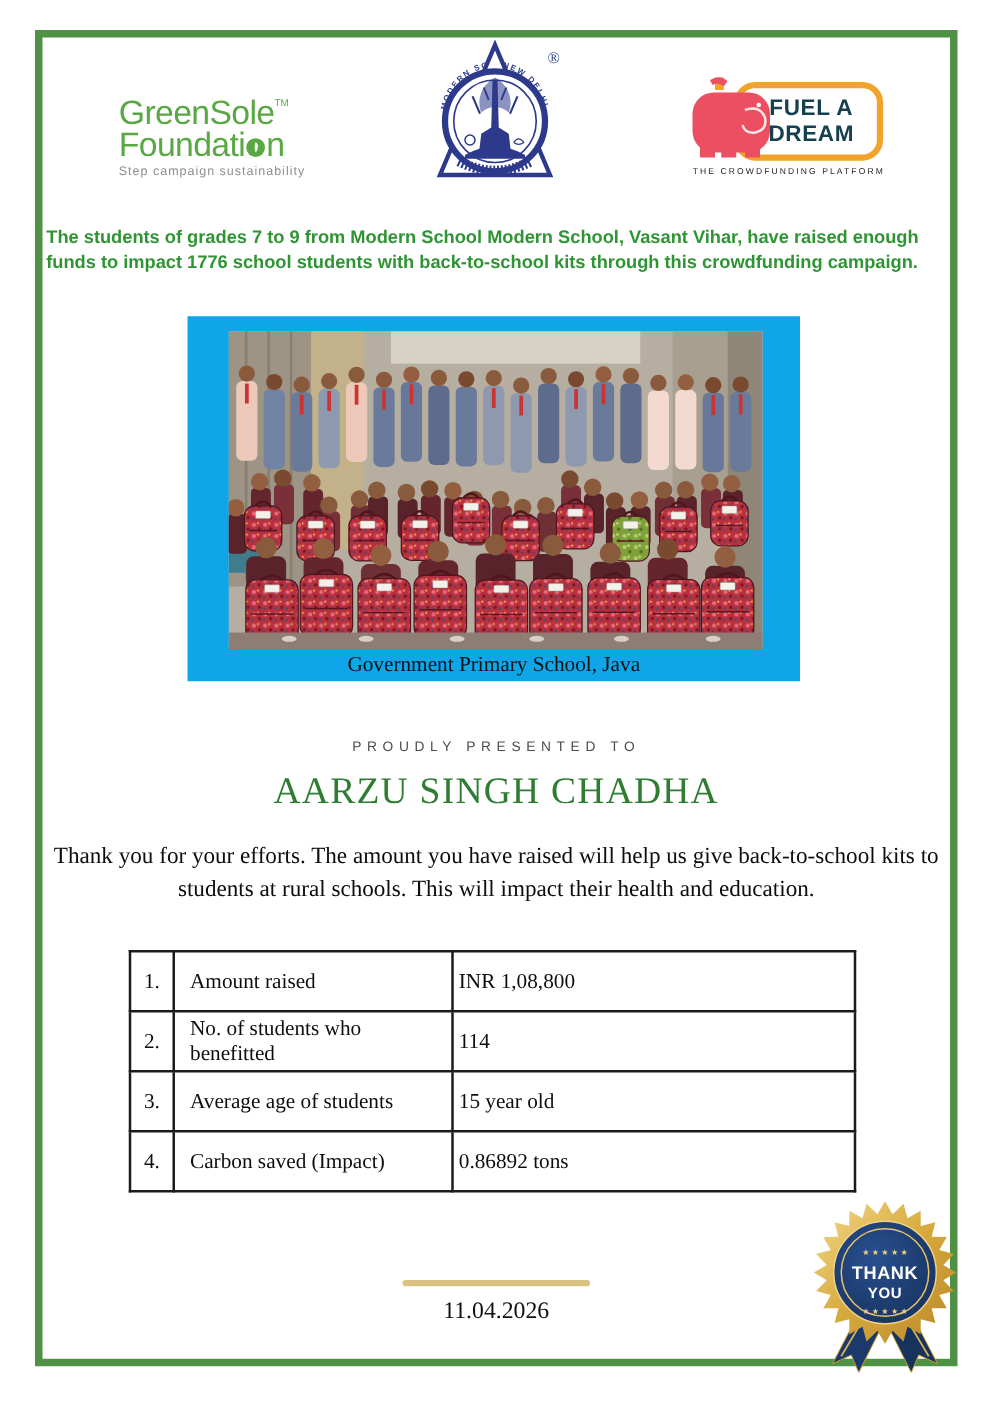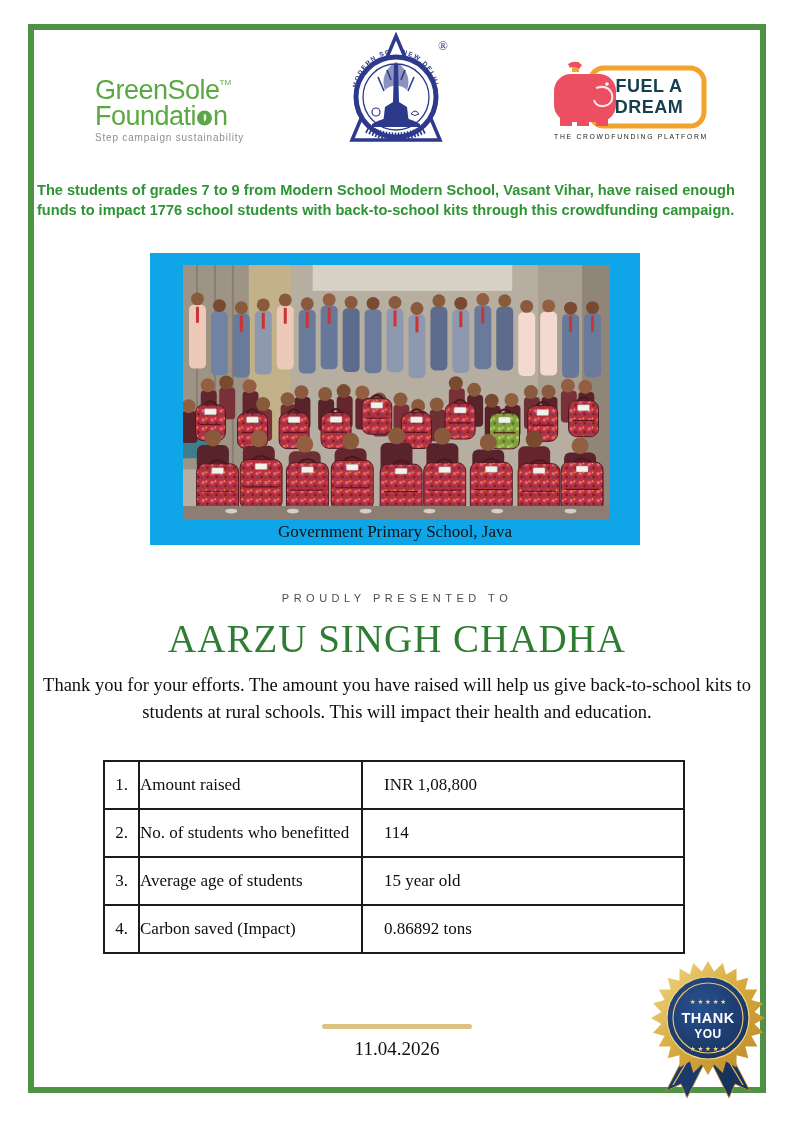--- a/index.html
+++ b/index.html
@@ -30,30 +30,30 @@
   .photo-caption{position:absolute;left:0;bottom:3px;width:100%;text-align:center;
                  font-size:17px;color:#111;}
 
   
   .cert-title-row{position:absolute;left:108px;top:556px;width:578px;display:flex;align-items:center;}
   .tan-line{flex:1;height:2px;background:#e3cc8f;}
   .cert-title{padding:0 12px;font-size:22px;letter-spacing:1.5px;color:#33383f;white-space:nowrap;}
   .presented{position:absolute;left:0;top:592px;width:100%;text-align:center;
              font-family:"Liberation Sans",sans-serif;font-size:11px;letter-spacing:4.5px;color:#4c4c4c;}
   .recipient{position:absolute;left:0;top:616px;width:100%;text-align:center;
-             font-size:39px;letter-spacing:1px;color:#2f7d33;}
+             font-size:30px;letter-spacing:1px;color:#2f7d33;}
   .message{position:absolute;left:27px;top:672px;width:740px;text-align:center;
            font-size:18.5px;line-height:27px;color:#0d0d0d;}
 
   
   .stats{position:absolute;left:103px;top:760px;border-collapse:collapse;}
   .stats td{border:2px solid #1b1b1b;height:48px;font-size:17px;color:#0d0d0d;box-sizing:border-box;}
   .stats .c-num{width:35px;text-align:center;}
-  .stats .c-label{width:223px;padding-left:0;}
-  .stats .c-value{width:322px;padding-left:21px;}
+  .stats .c-label{width:223px;padding-left:12px;}
+  .stats .c-value{width:322px;padding-left:4px;}
 
   
   .date-line{position:absolute;left:322px;top:1024px;width:150px;height:5px;background:#dcc282;border-radius:3px;}
   .date-text{position:absolute;left:0;top:1038px;width:100%;text-align:center;font-size:19px;color:#111;}
   .badge{position:absolute;left:642px;top:956px;}
 </style>
 </head>
 <body>
 
 <div id="page">

